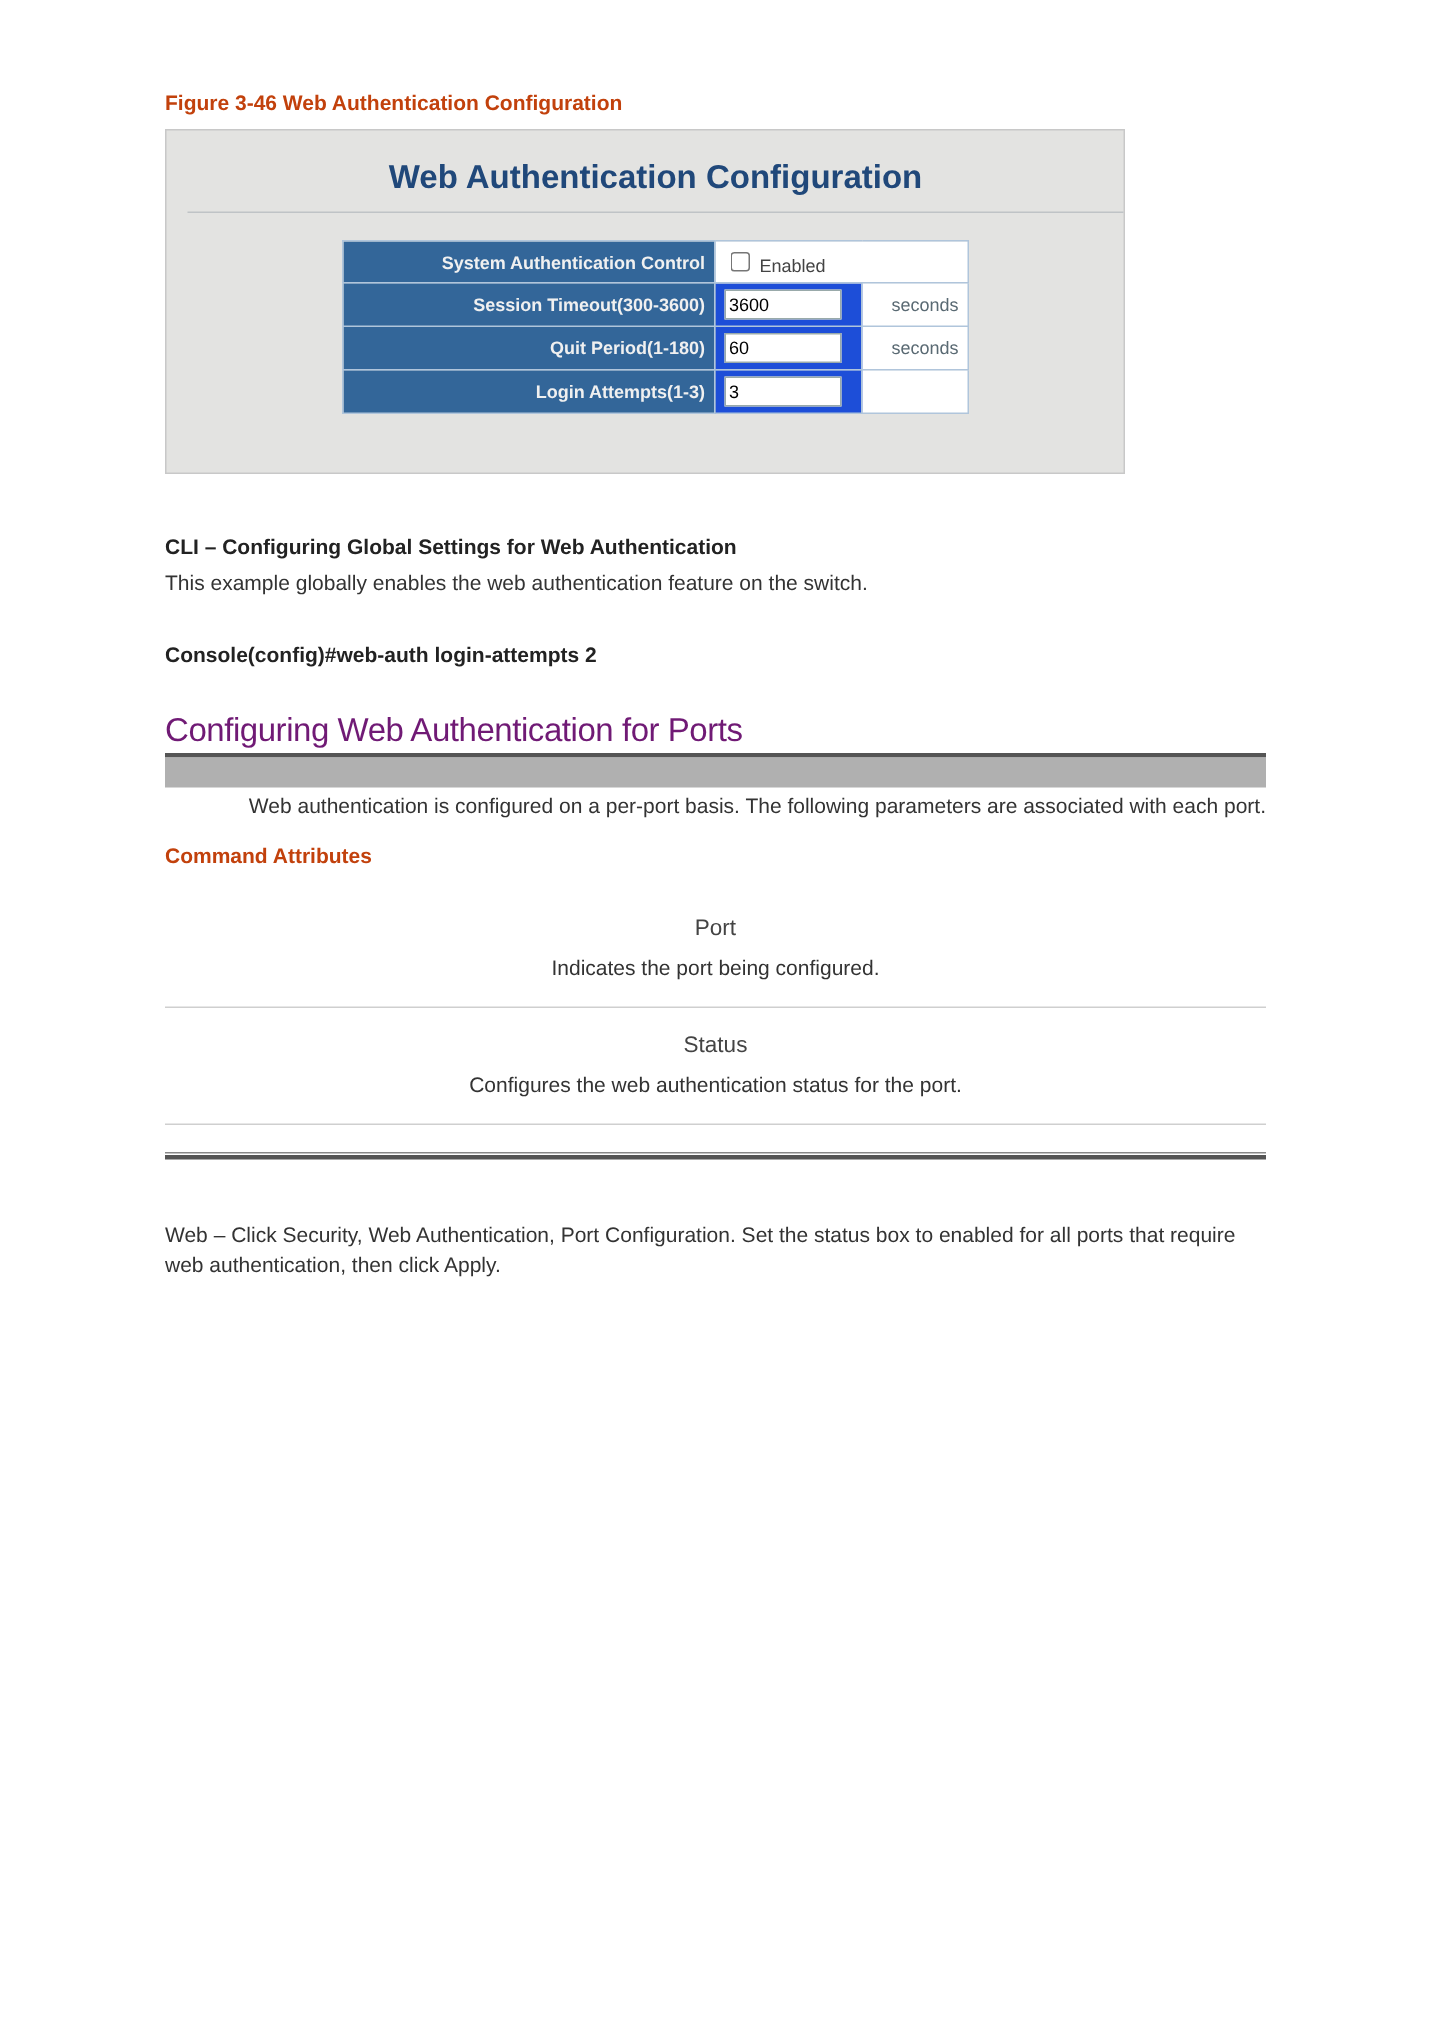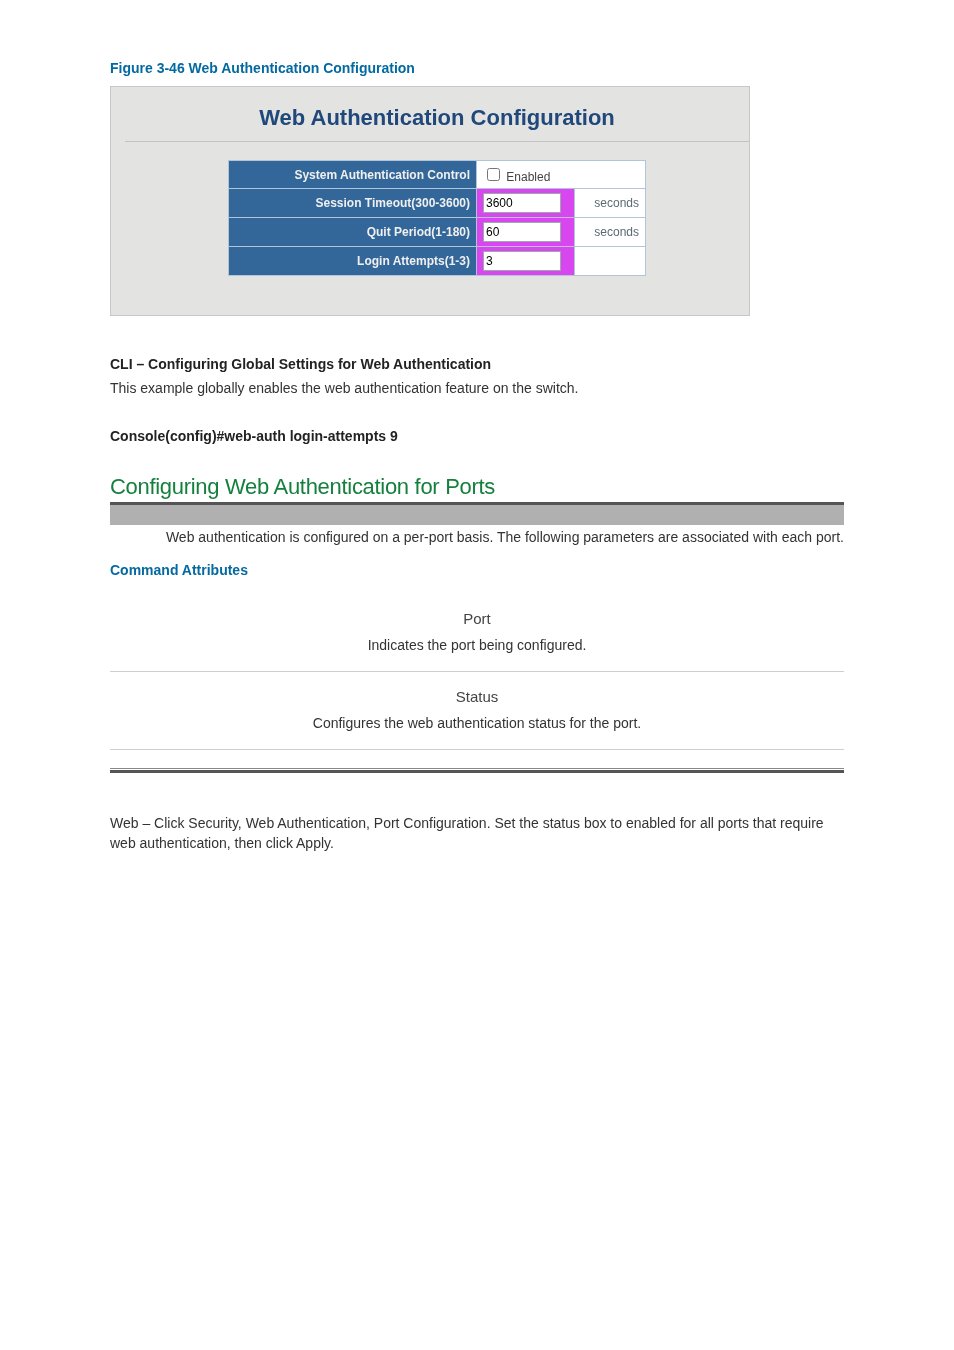--- a/index.html
+++ b/index.html
@@ -12,21 +12,21 @@
     width: 954px;
     height: 1350px;
     position: relative;
     box-sizing: border-box;
     padding: 60px 110px 60px 110px;
     color: #333333;
   }
   .fig-num {
     font-size: 14px;
     font-weight: bold;
-    color: #0369a1;
+    color: #c2410c;
     margin-bottom: 10px;
   }
   .screenshot {
     border: 1px solid #c8c8c8;
     background: #e3e3e1;
     width: 640px;
     height: 230px;
     padding: 14px 0 20px 14px;
     box-sizing: border-box;
     margin-bottom: 40px;
@@ -55,21 +55,21 @@
     white-space: nowrap;
   }
   .row-label {
     background: #336699;
     color: #f0f0f0;
     font-weight: bold;
     text-align: right;
     width: 235px;
   }
   .row-input {
-    background: #d946ef;
+    background: #1d4ed8;
     width: 85px;
   }
   .row-input input[type="text"] {
     border: 1px solid #9aa;
     font-size: 12px;
     width: 72px;
     height: 18px;
     padding: 0 2px;
   }
   .row-unit {
@@ -93,21 +93,21 @@
     margin-top: 30px;
     margin-bottom: 6px;
   }
   .cli-text {
     font-size: 14px;
     line-height: 1.45;
     margin-bottom: 10px;
   }
   .section-title {
     font-size: 22px;
-    color: #15803d;
+    color: #701a75;
     font-weight: normal;
     margin-top: 30px;
     margin-bottom: 0;
     letter-spacing: -0.3px;
   }
   .section-rule-thick {
     border: none;
     border-top: 3px solid #555;
     margin: 2px 0 0 0;
   }
@@ -189,21 +189,21 @@
           <input type="text" value="3" style="">
         </td>
         <td class="row-unit"></td>
       </tr>
     </tbody>
       </table>
   </div>
 
   <div class="cli-heading">CLI – Configuring Global Settings for Web Authentication</div>
   <div class="cli-text">This example globally enables the web authentication feature on the switch.</div>
-  <div class="cli-heading2">Console(config)#web-auth login-attempts 9</div>
+  <div class="cli-heading2">Console(config)#web-auth login-attempts 2</div>
 
   <div class="section-title">Configuring Web Authentication for Ports</div>
   <hr class="section-rule-thick">
   <div class="section-rule-grey"></div>
 
   <div class="cli-text" style="margin-top:2px;text-align:right;">Web authentication is configured on a per-port basis. The following parameters are associated with each port.</div>
 
   <div class="fig-num" style="margin-top:14px;">Command Attributes</div>
 
   <div class="param-list">

